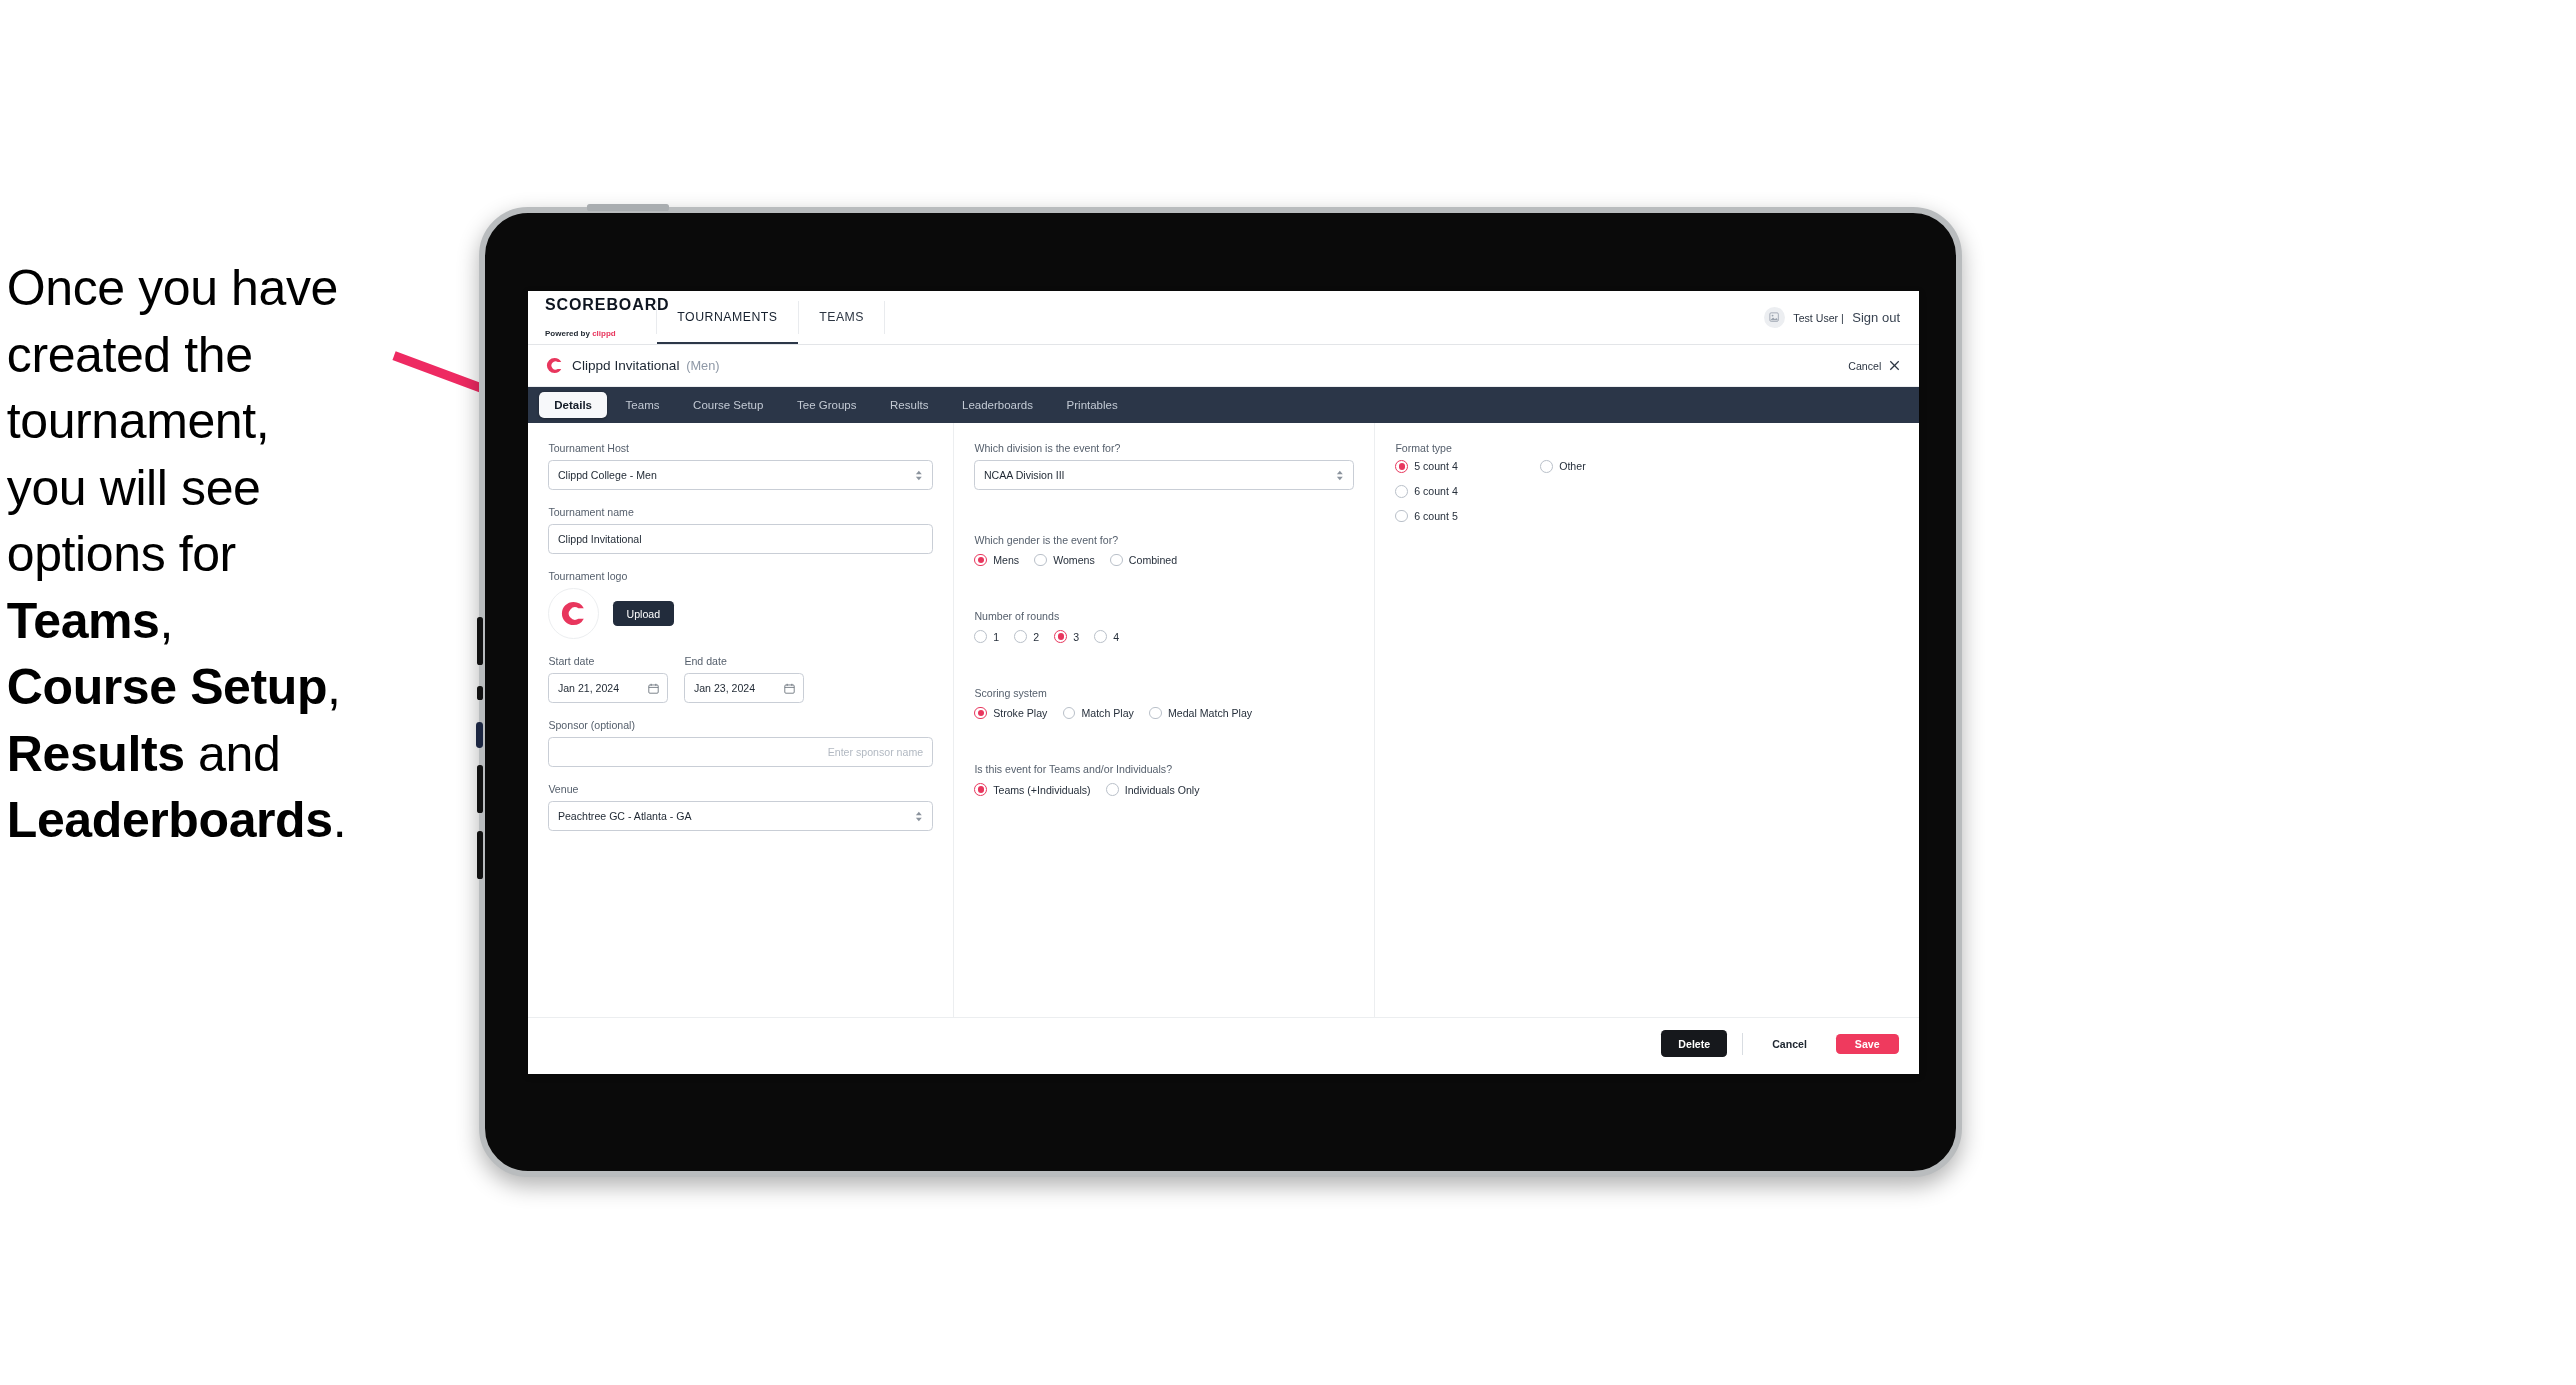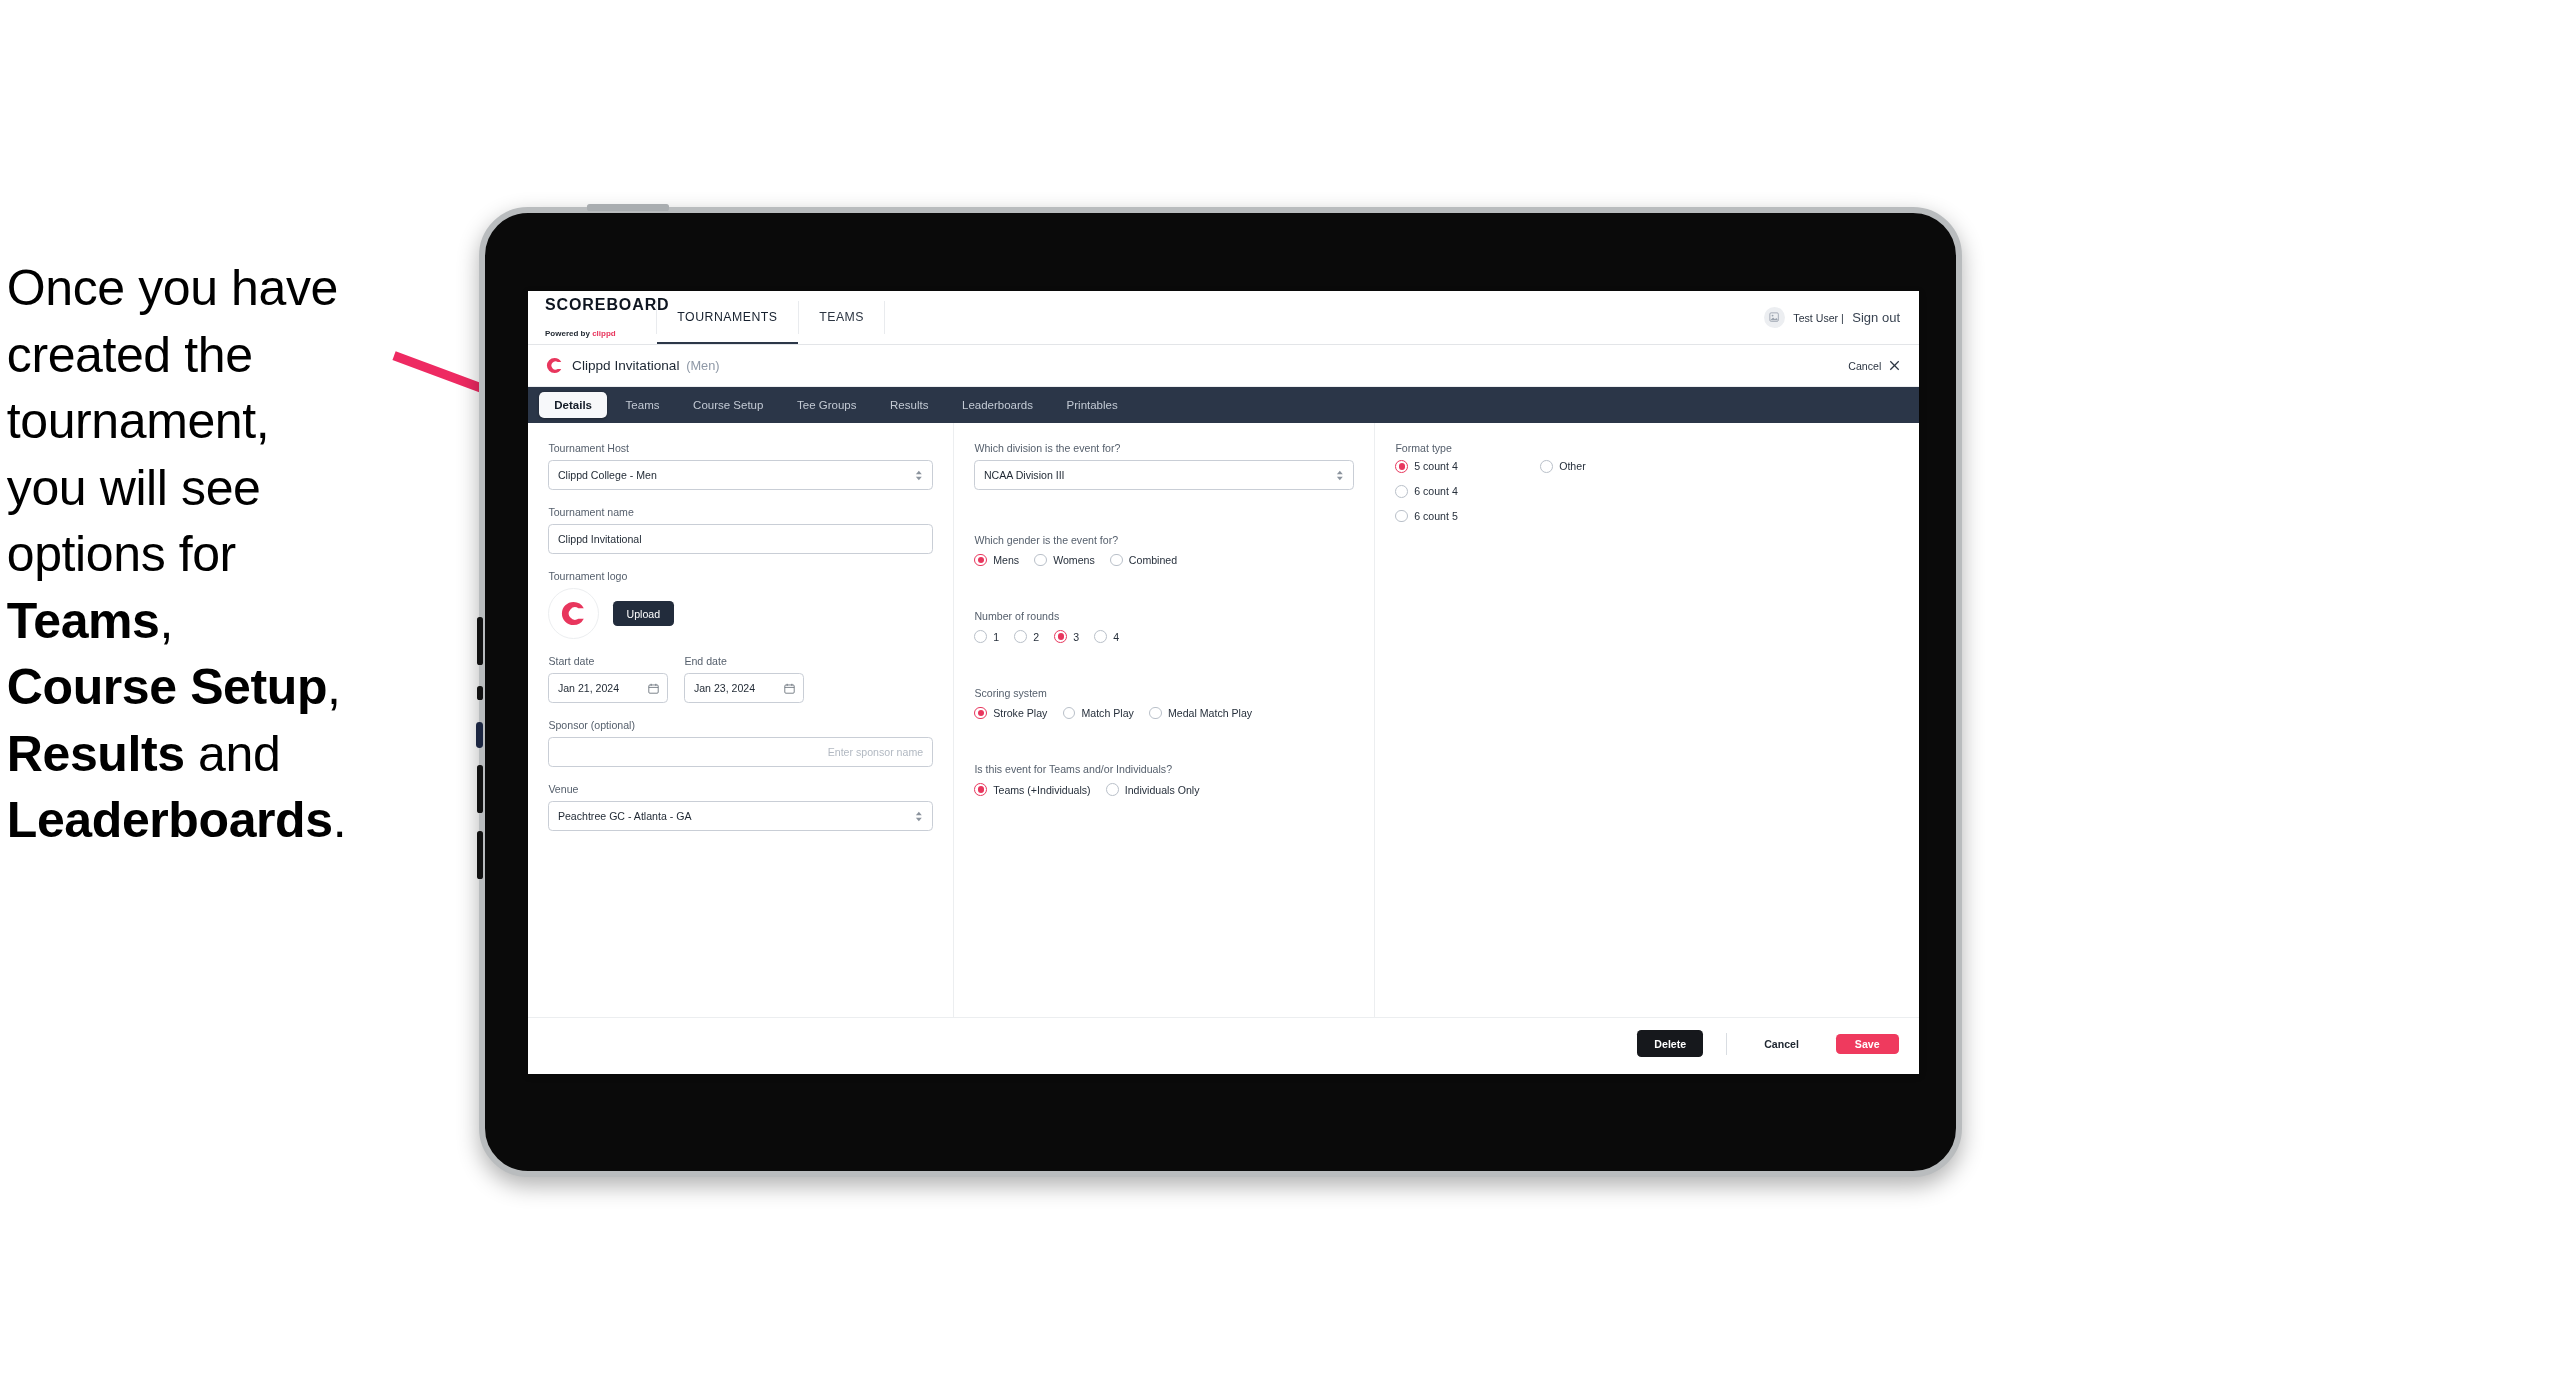--- a/index.html
+++ b/index.html
@@ -94,21 +94,21 @@
   .rdot{width:12.8px;height:12.8px;border-radius:50%;border:1.4px solid #b9c0c9;box-sizing:border-box;display:flex;align-items:center;justify-content:center;margin-right:6px;}
   .rdot.sel{border-color:#e8365d;}
   .rdot.sel::after{content:"";width:6.4px;height:6.4px;border-radius:50%;background:#e8365d;}
   .rlabel{font-size:10.6px;color:#27303c;}
   .sublabel{font-size:10.6px;color:#56606d;margin-bottom:7.7px;margin-top:44px;}
   
   #fmtWrap{display:flex;}
   #fmtLeft{width:145px;}
   .fmtItem{display:flex;align-items:center;margin-bottom:12px;cursor:pointer;}
   
-  #footer{height:51px;border-top:0.9px solid #eceef0;display:flex;align-items:center;justify-content:flex-end;padding-right:20.4px;gap:8px;background:#fff;}
+  #footer{height:51px;border-top:0.9px solid #eceef0;display:flex;align-items:center;justify-content:flex-end;padding-right:20.4px;gap:0;background:#fff;}
   #deleteBtn{background:#16181c;color:#fff;font-size:10.6px;padding:7.7px 17px;border-radius:4.3px;cursor:pointer;font-weight:bold;}
   #vdiv{width:0.9px;height:22px;background:#d9dde2;margin:0 15.3px;}
   #cancelBtn{font-size:10.6px;color:#202832;padding:7.7px 13.6px;cursor:pointer;font-weight:bold;}
   #saveBtn{background:#ef3a5e;color:#fff;font-size:10.6px;padding:4px 19px;border-radius:4.3px;margin-left:15.3px;cursor:pointer;font-weight:bold;}
 </style>
 </head>
 <body>
 
 <div id="caption">
   <div>Once you have</div>

